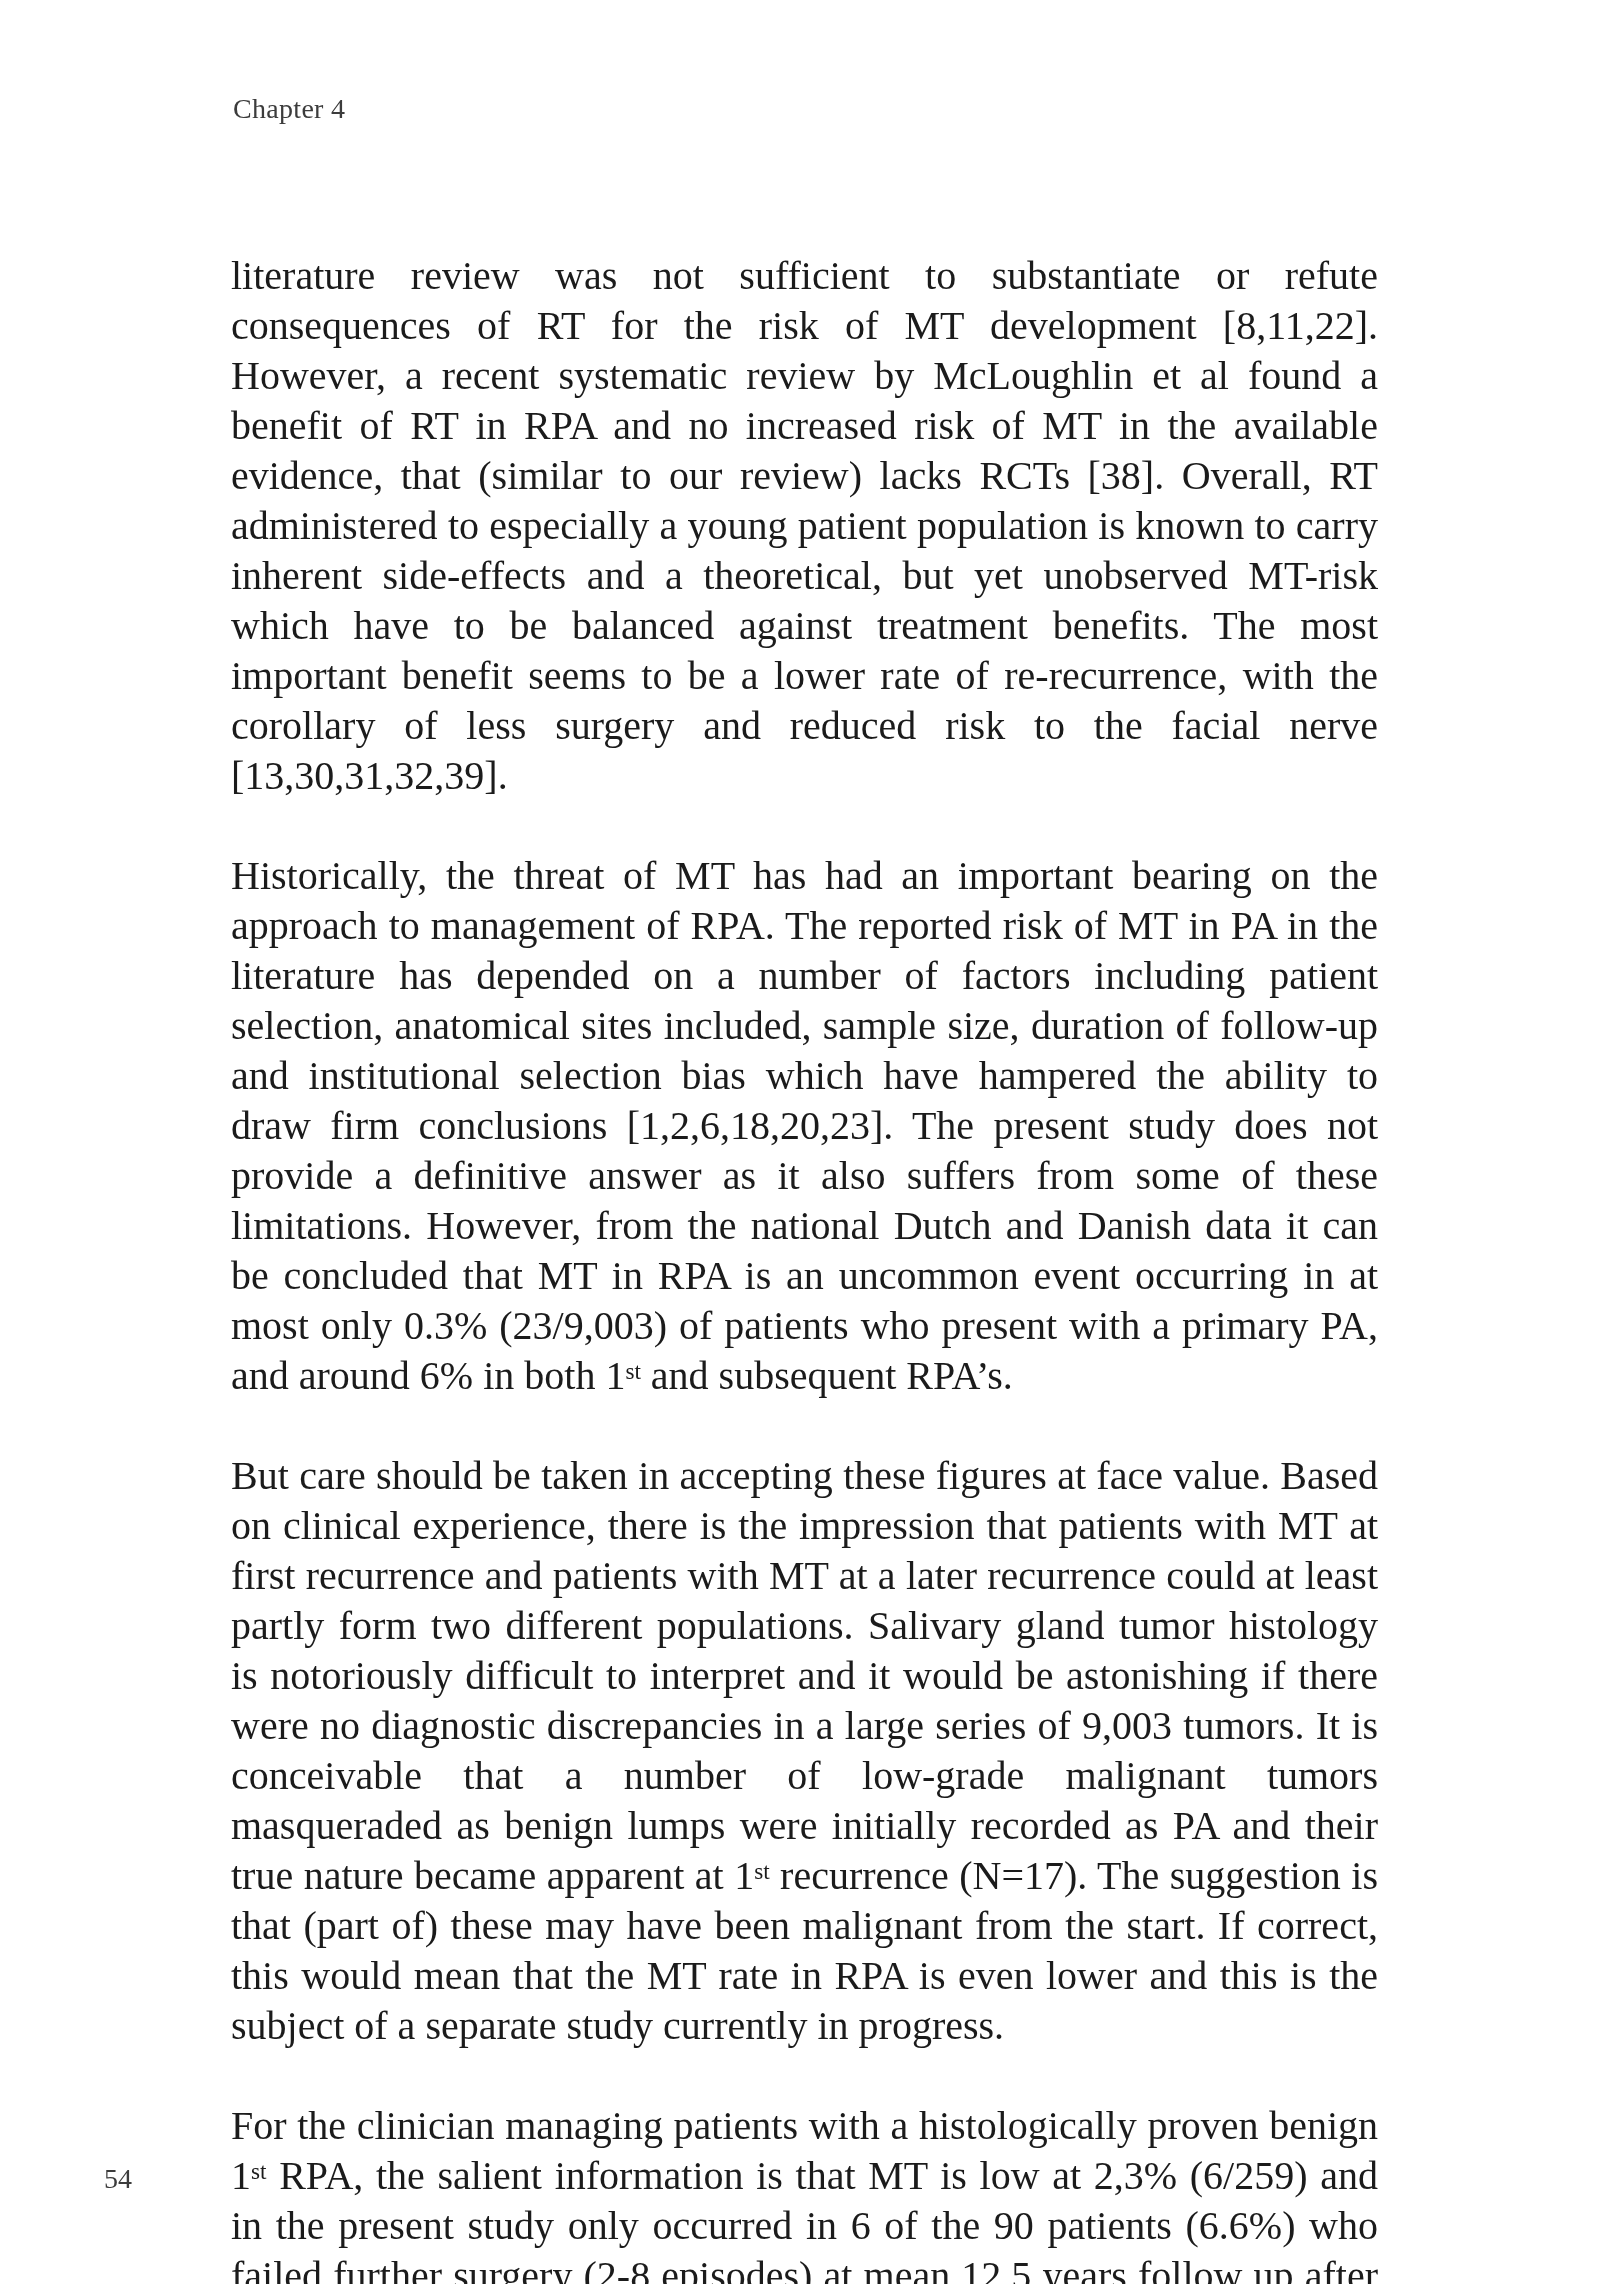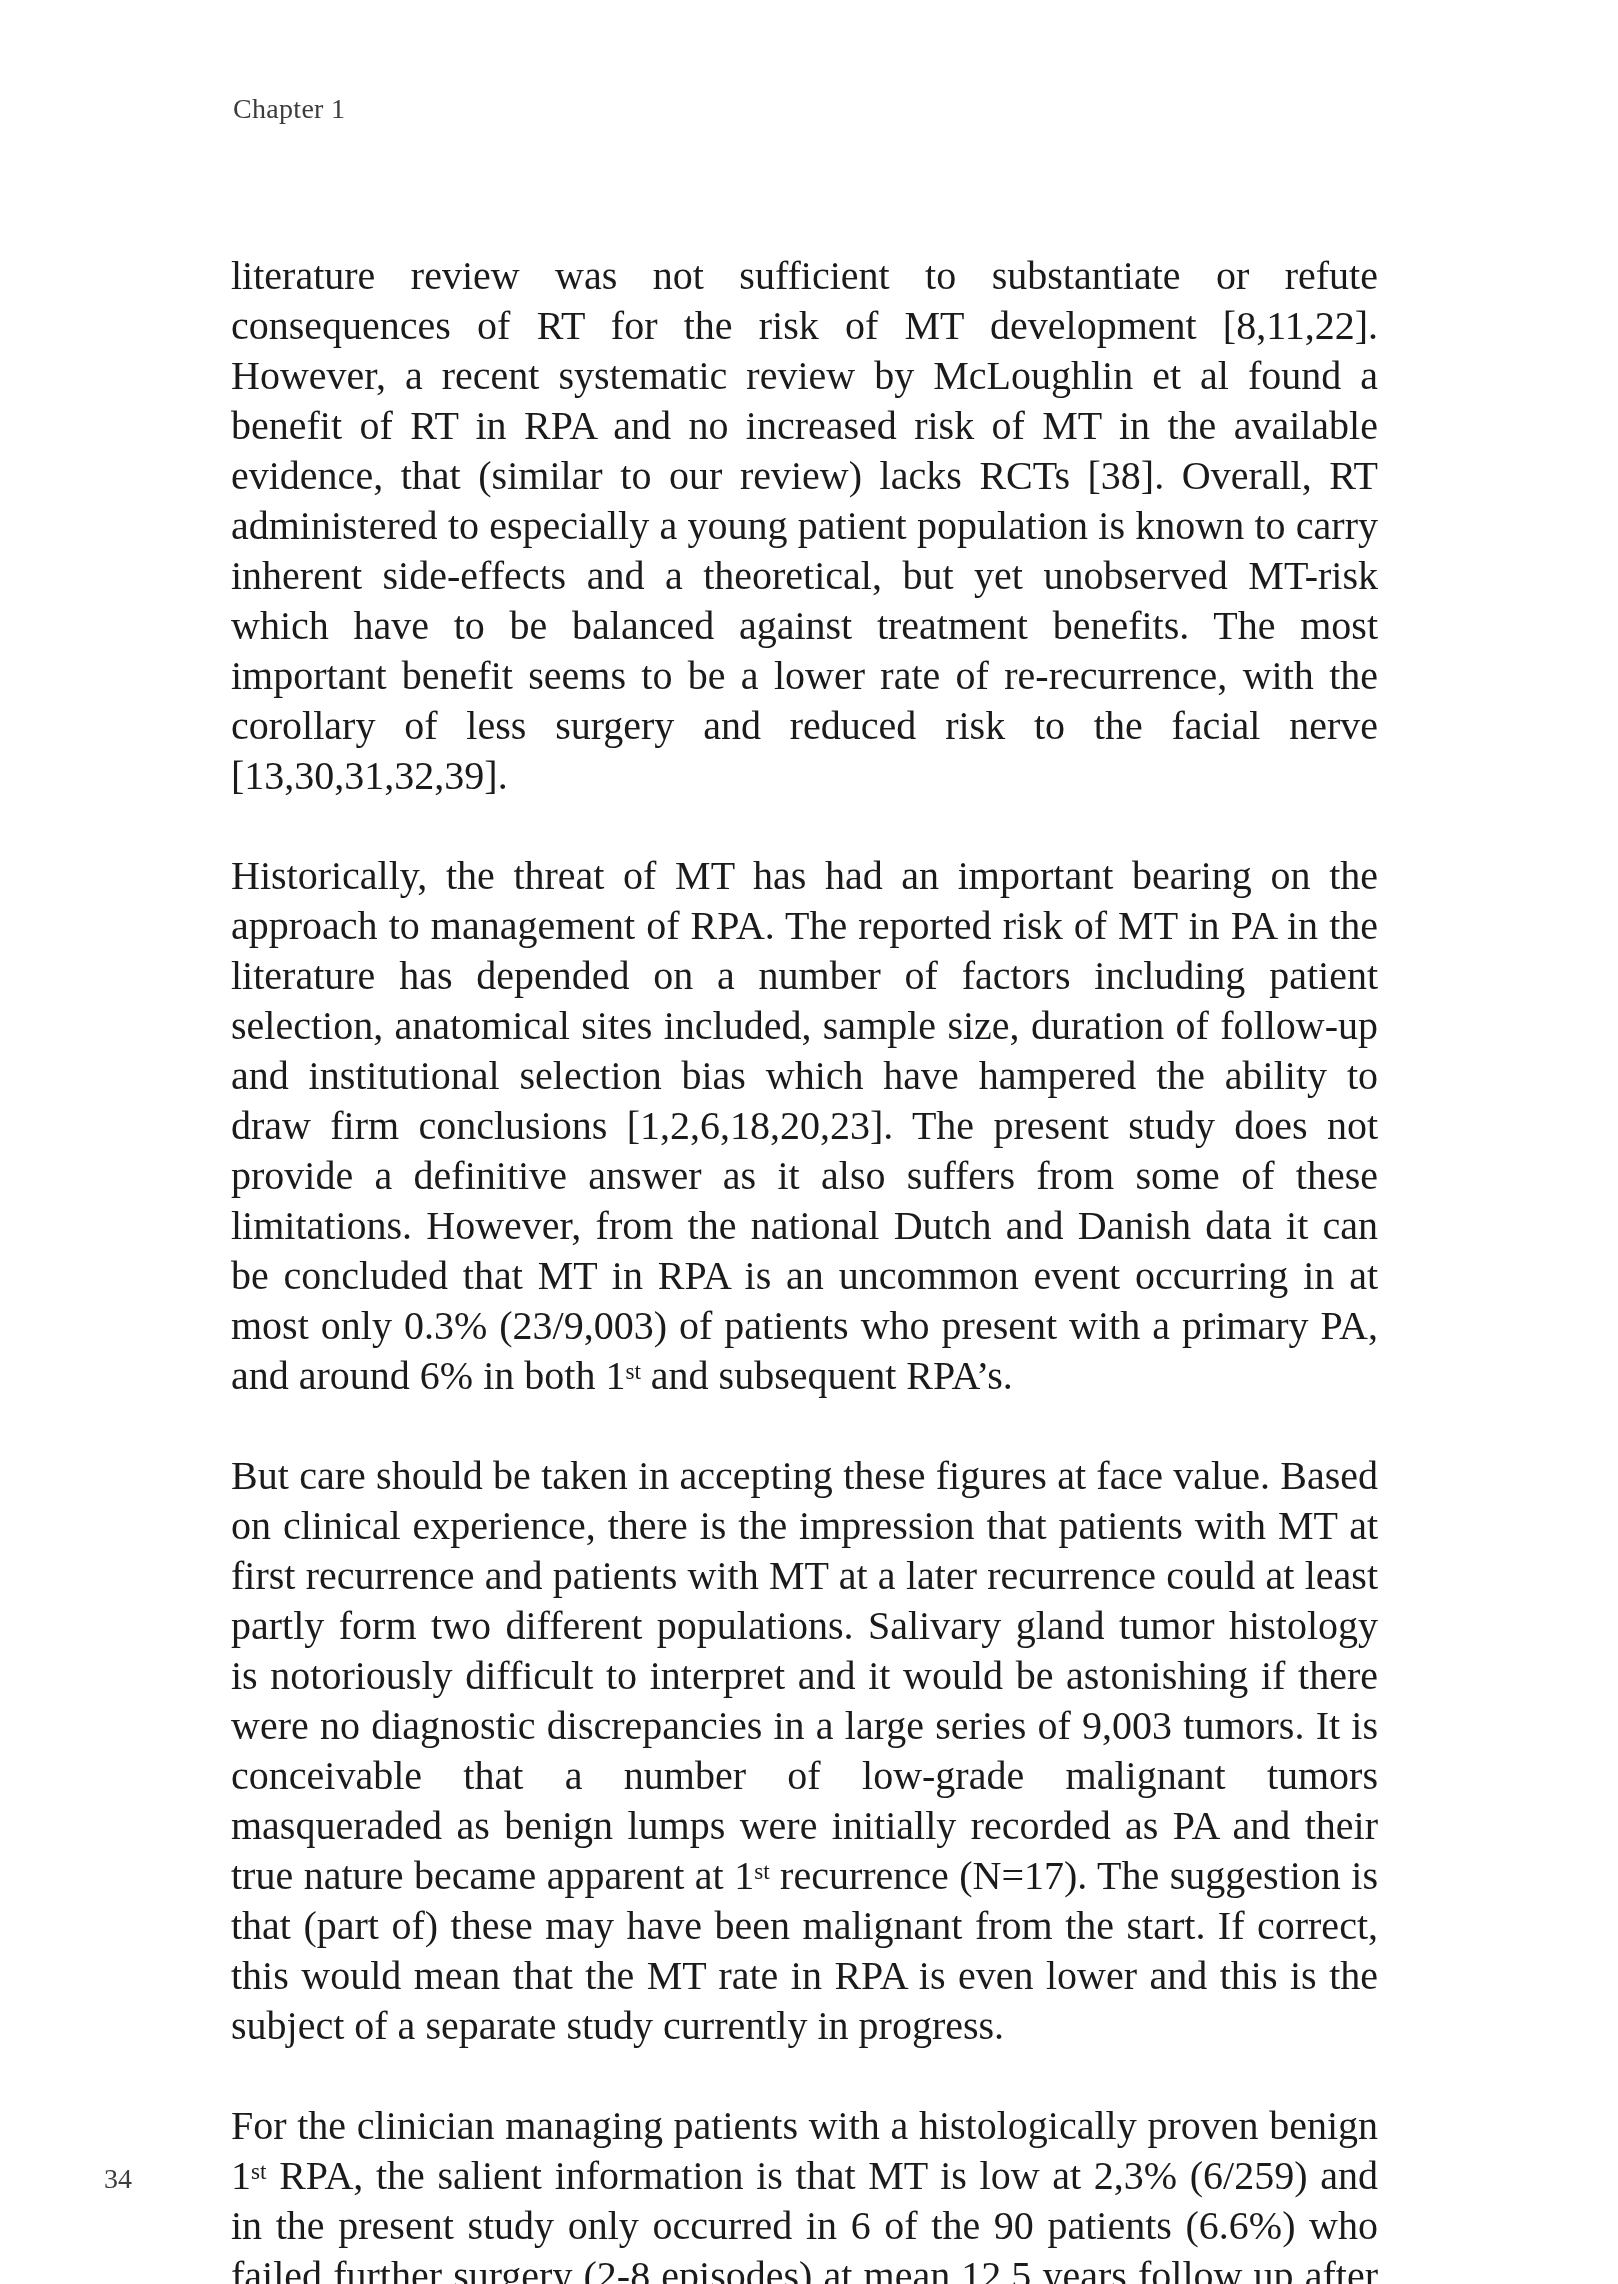--- a/index.html
+++ b/index.html
@@ -54,24 +54,24 @@
     top: 2164px;
     font-size: 28px;
     line-height: 1.1;
     color: #3c3c3c;
   }
 </style>
 </head>
 <body>
 
 <div class="page">
-  <div class="running-header">Chapter 1</div>
+  <div class="running-header">Chapter 4</div>
 
   <div class="body-text">
     <p><span>literature review was not sufficient to substantiate or refute consequences of RT for the risk of MT development [8,11,22]. However, a recent systematic review by McLoughlin et al found a benefit of RT in RPA and no increased risk of MT in the available evidence, that (similar to our review) lacks RCTs [38]. Overall, RT administered to especially a young patient population is known to carry inherent side-effects and a theoretical, but yet unobserved MT-risk which have to be balanced against treatment benefits. The most important benefit seems to be a lower rate of re-recurrence, with the corollary of less surgery and reduced risk to the facial nerve [13,30,31,32,39].</span></p>
     <p><span>Historically, the threat of MT has had an important bearing on the approach to management of RPA. The reported risk of MT in PA in the literature has depended on a number of factors including patient selection, anatomical sites included, sample size, duration of follow-up and institutional selection bias which have hampered the ability to draw firm conclusions [1,2,6,18,20,23]. The present study does not provide a definitive answer as it also suffers from some of these limitations. However, from the national Dutch and Danish data it can be concluded that MT in RPA is an uncommon event occurring in at most only 0.3% (23/9,003) of patients who present with a primary PA, and around 6% in both 1</span><sup>st</sup><span> and subsequent RPA’s.</span></p>
     <p><span>But care should be taken in accepting these figures at face value. Based on clinical experience, there is the impression that patients with MT at first recurrence and patients with MT at a later recurrence could at least partly form two different populations. Salivary gland tumor histology is notoriously difficult to interpret and it would be astonishing if there were no diagnostic discrepancies in a large series of 9,003 tumors. It is conceivable that a number of low-grade malignant tumors masqueraded as benign lumps were initially recorded as PA and their true nature became apparent at 1</span><sup>st</sup><span> recurrence (N=17). The suggestion is that (part of) these may have been malignant from the start. If correct, this would mean that the MT rate in RPA is even lower and this is the subject of a separate study currently in progress.</span></p>
     <p><span>For the clinician managing patients with a histologically proven benign 1</span><sup>st</sup><span> RPA, the salient information is that MT is low at 2,3% (6/259) and in the present study only occurred in 6 of the 90 patients (6.6%) who failed further surgery (2-8 episodes) at mean 12.5 years follow up after the initial treatment. This is the information the patient and clinician need in order to agree a management plan suited to the individual patient.</span></p>
   </div>
 
-  <div class="page-number">34</div>
+  <div class="page-number">54</div>
 </div>
 
 
 </body></html>

